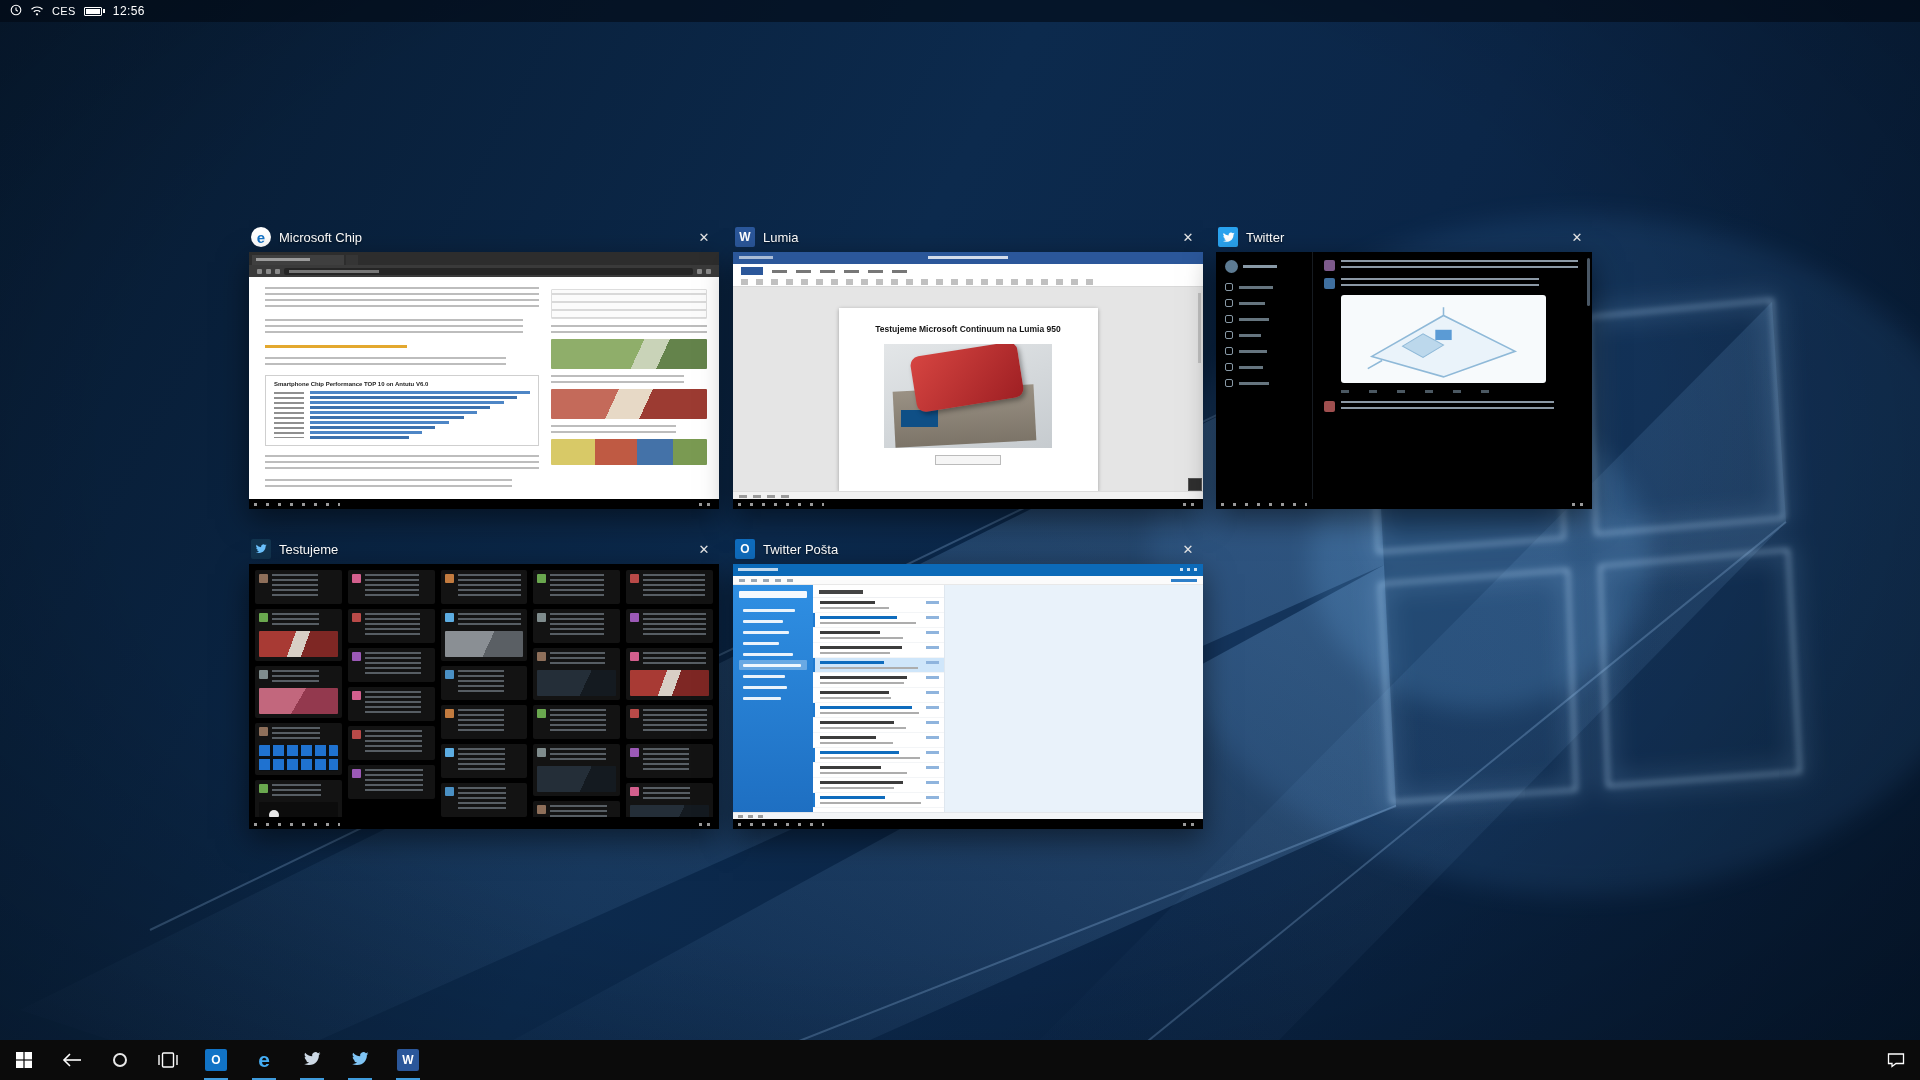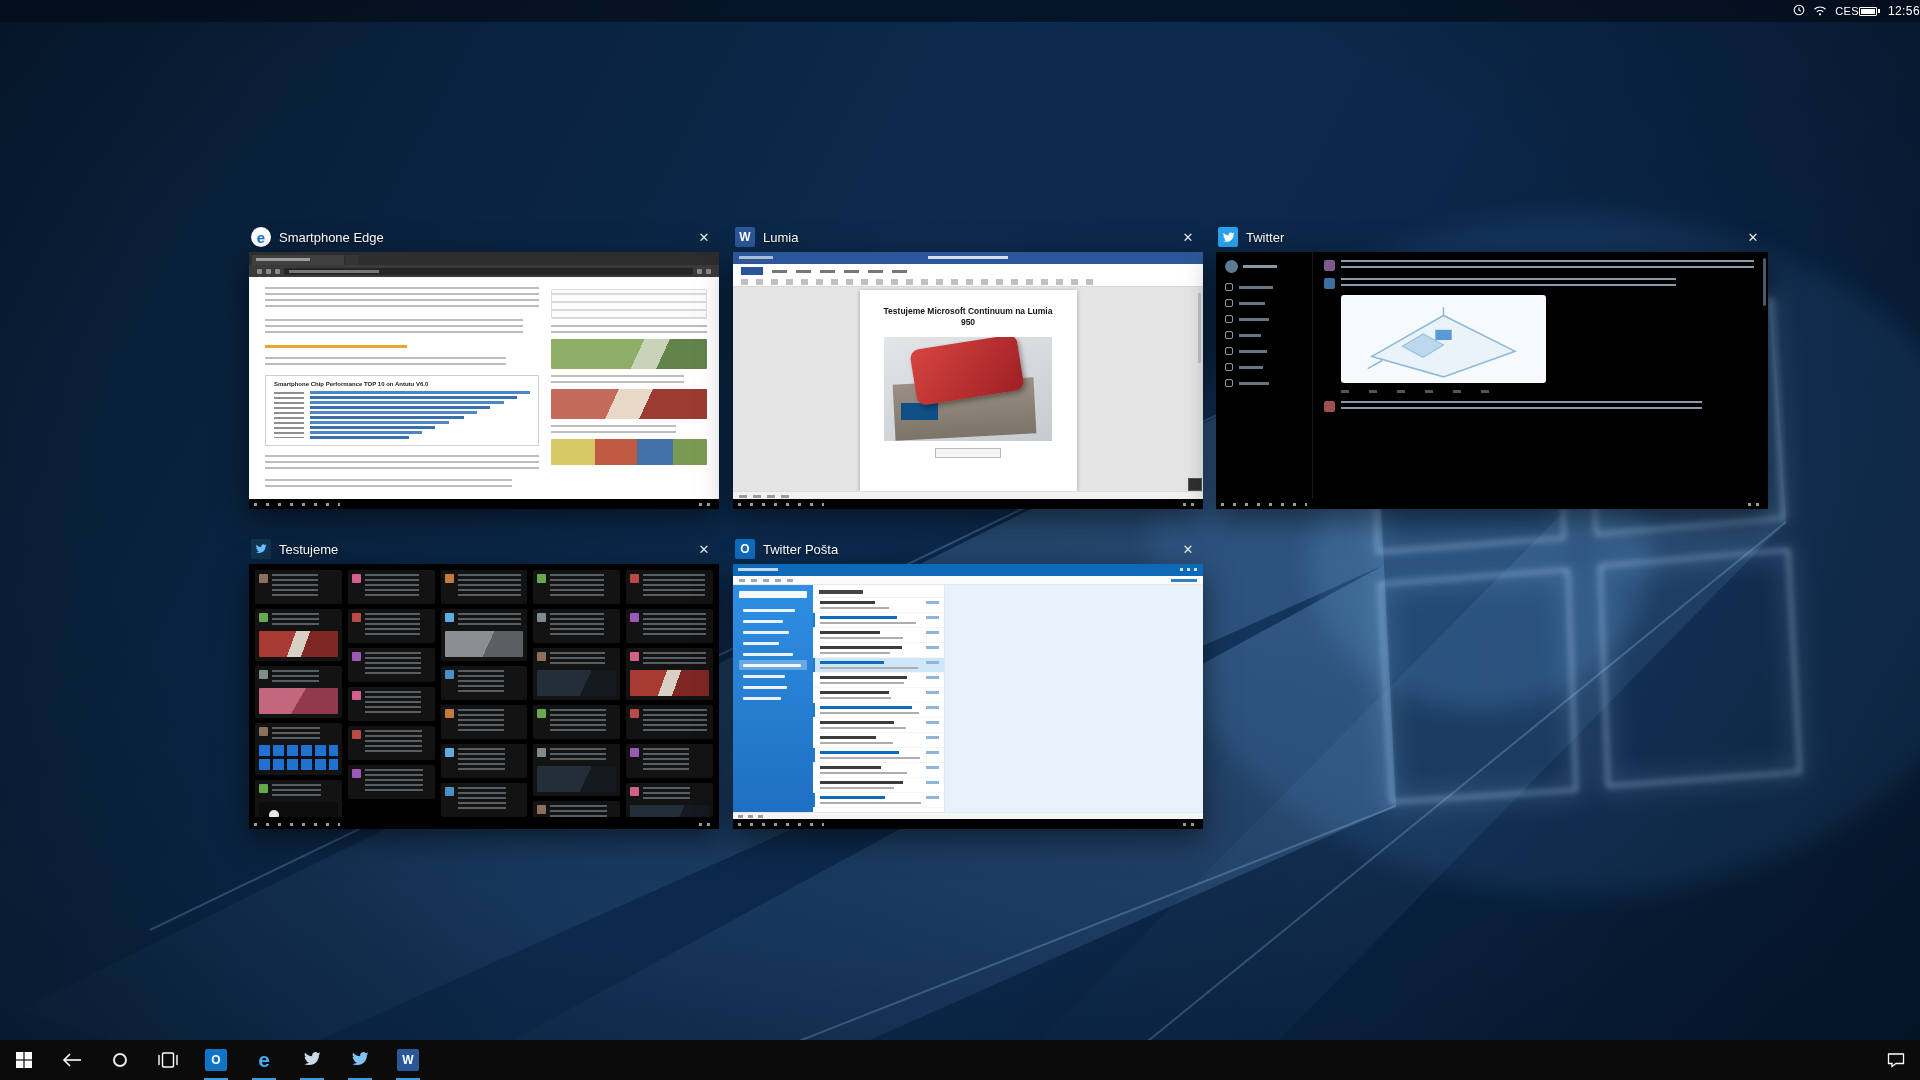--- a/index.html
+++ b/index.html
@@ -7,21 +7,21 @@
   body { font-family:"Liberation Sans", sans-serif; background:#06182e; user-select:none; cursor:default; }
 
   .screen { position:relative; width:1920px; height:1080px; overflow:hidden;
     background:linear-gradient(118deg,#071a30 0%, #0c2a4d 42%, #0b2648 62%, #061a33 100%); }
   .hero { position:absolute; inset:0; width:100%; height:100%; }
   .vignette { position:absolute; inset:0; pointer-events:none;
     background:radial-gradient(1400px 900px at 46% 42%, rgba(0,0,0,0) 55%, rgba(0,0,0,.30)); }
 
   
   .statusbar { position:absolute; top:0; left:0; right:0; height:22px; z-index:6;
-    background:rgba(2,8,18,.6); display:flex; align-items:center; justify-content:flex-end; padding:0 0; color:#fff; }
+    background:rgba(2,8,18,.6); display:flex; align-items:center; justify-content:flex-start; padding:0 10px; color:#fff;gap:8px; }
   .sb-left,.sb-right { display:flex; align-items:center; gap:8px; }
   .sb-text { font-size:11px; letter-spacing:.4px; color:#fff; }
   .sb-time { font-size:12px; }
   .battery { display:flex; align-items:center; }
   .battery-body { width:18px; height:9px; border:1px solid #fff; border-radius:1px; position:relative; }
   .battery-body::before { content:""; position:absolute; inset:1px; background:#fff; }
   .battery-nub { width:2px; height:4px; background:#fff; margin-left:1px; }
 
   
   .taskview { position:absolute; inset:0; z-index:3; }
@@ -80,21 +80,21 @@
   .w-titlebar { height:12px; background:#2b579a; position:relative; }
   .w-titlebar::before { content:""; position:absolute; left:6px; top:4px; width:34px; height:3px; background:rgba(255,255,255,.6); }
   .w-titlebar::after { content:""; position:absolute; left:50%; transform:translateX(-50%); top:4px; width:80px; height:3px; background:rgba(255,255,255,.8); }
   .w-ribbon { height:23px; background:#fff; border-bottom:1px solid #d9d9d9; padding:3px 8px 0; }
   .w-tabs { display:flex; align-items:center; gap:9px; height:8px; }
   .w-file { width:22px; height:8px; background:#2b579a; }
   .w-tabdash { width:15px; height:3px; background:#777; }
   .w-ribbonrow { margin-top:4px; height:6px; width:78%;
     background-image:repeating-linear-gradient(to right,#c0c0c0 0 7px, transparent 7px 15px); }
   .w-canvas { position:absolute; top:35px; left:0; right:0; bottom:18px; background:#e5e5e5; display:flex; justify-content:center; overflow:hidden; }
-  .w-page { width:217px; margin-top:3px; background:#fff; box-shadow:0 1px 4px rgba(0,0,0,.3); padding:16px 18px 0; }
+  .w-page { width:259px; margin-top:21px; background:#fff; box-shadow:0 1px 4px rgba(0,0,0,.3); padding:16px 18px 0; }
   .w-heading { font-size:8.5px; font-weight:bold; text-align:center; color:#141414; line-height:1.3; }
   .w-photo { width:168px; height:104px; margin:9px auto 7px; position:relative; overflow:hidden;
     background:linear-gradient(160deg,#e3e6e8,#c6cbcf); }
   .w-box { position:absolute; left:6%; bottom:4%; width:84%; height:54%; transform:rotate(-3deg);
     background:linear-gradient(#9a9184,#7c7468); }
   .w-boxlabel { position:absolute; left:10%; bottom:20%; width:22%; height:17%; background:#0f4f86; }
   .w-phone { position:absolute; left:17%; top:5%; width:64%; height:54%; border-radius:9px; transform:rotate(-9deg);
     background:linear-gradient(135deg,#d64541,#9e1f23); box-shadow:2px 3px 5px rgba(0,0,0,.35); }
   .w-caption { width:66px; height:10px; margin:0 auto; border:1px solid #bbb; background:#f5f5f5; }
   .w-scrollbar { position:absolute; right:2px; top:6px; width:3px; height:70px; background:#c1c1c1; }
@@ -258,21 +258,21 @@
       </span>
       <span class="sb-text sb-time">12:56</span>
     </div>
   </header>
 
   <main class="taskview">
 
     <section class="card" style="left:249px; top:222px; width:470px; height:287px;">
       <div class="card-header">
         <span class="hdr-ico edge">e</span>
-        <span class="card-title">Smartphone Edge</span>
+        <span class="card-title">Microsoft Chip</span>
         <span class="card-close">✕</span>
       </div>
       <div class="thumb">
         <div class="e-tabs">
             <span class="e-tab"></span>
             <span class="e-newtab"></span>
           </div>
         <div class="e-addr">
           <span class="e-navdot"></span>
             <span class="e-navdot"></span>
@@ -351,21 +351,21 @@
           </div>
           <span class="w-scrollbar"></span>
         </div>
         <div class="w-status">
             <span class="w-badge"></span>
           </div>
         <div class="navstrip"></div>
       </div>
     </section>
 
-    <section class="card" style="left:1216px; top:222px; width:552px; height:287px;">
+    <section class="card" style="left:1216px; top:222px; width:376px; height:287px;">
       <div class="card-header">
         <span class="hdr-ico twitter">
           <svg width="13" height="13" viewBox="0 0 24 24" fill="#fff">
               <path d="M23.4 4.8c-.8.4-1.7.6-2.6.8a4.5 4.5 0 0 0 2-2.5c-.9.5-1.9.9-2.9 1.1a4.5 4.5 0 0 0-7.7 4.1A12.8 12.8 0 0 1 2.9 3.6a4.5 4.5 0 0 0 1.4 6 4.4 4.4 0 0 1-2-.5v.1a4.5 4.5 0 0 0 3.6 4.4 4.6 4.6 0 0 1-2 .1 4.5 4.5 0 0 0 4.2 3.1A9 9 0 0 1 1.5 18.6 12.7 12.7 0 0 0 8.4 20c8.3 0 12.8-6.9 12.8-12.8v-.6c.9-.6 1.6-1.4 2.2-2.3z"></path>
             </svg>
         </span>
         <span class="card-title">Twitter</span>
         <span class="card-close">✕</span>
       </div>
       <div class="thumb twitter-thumb">

